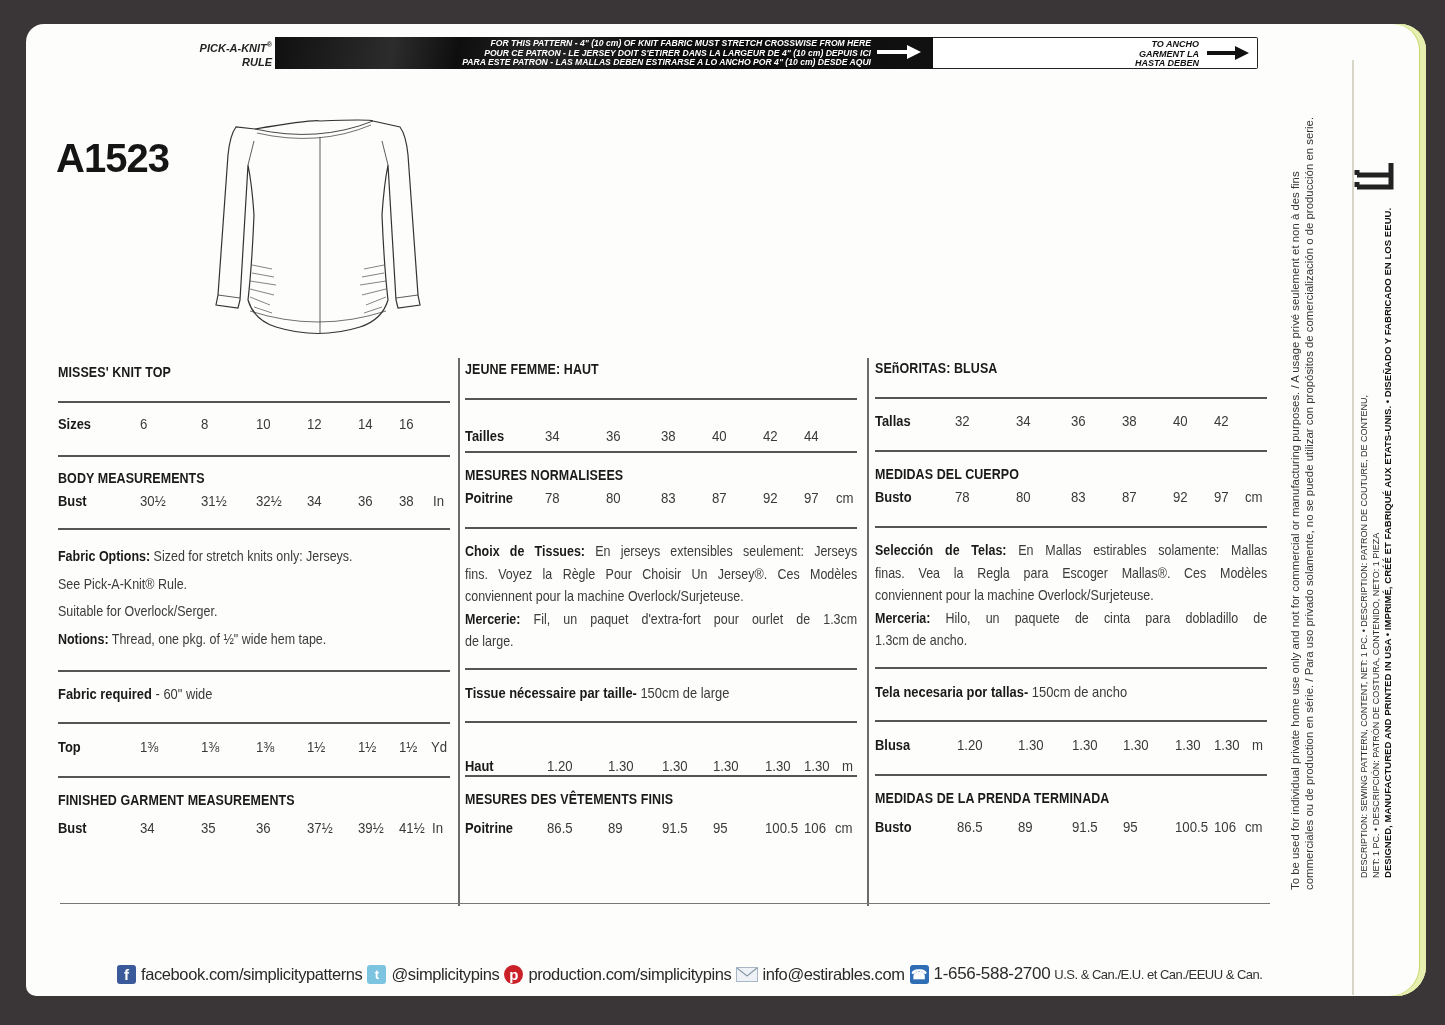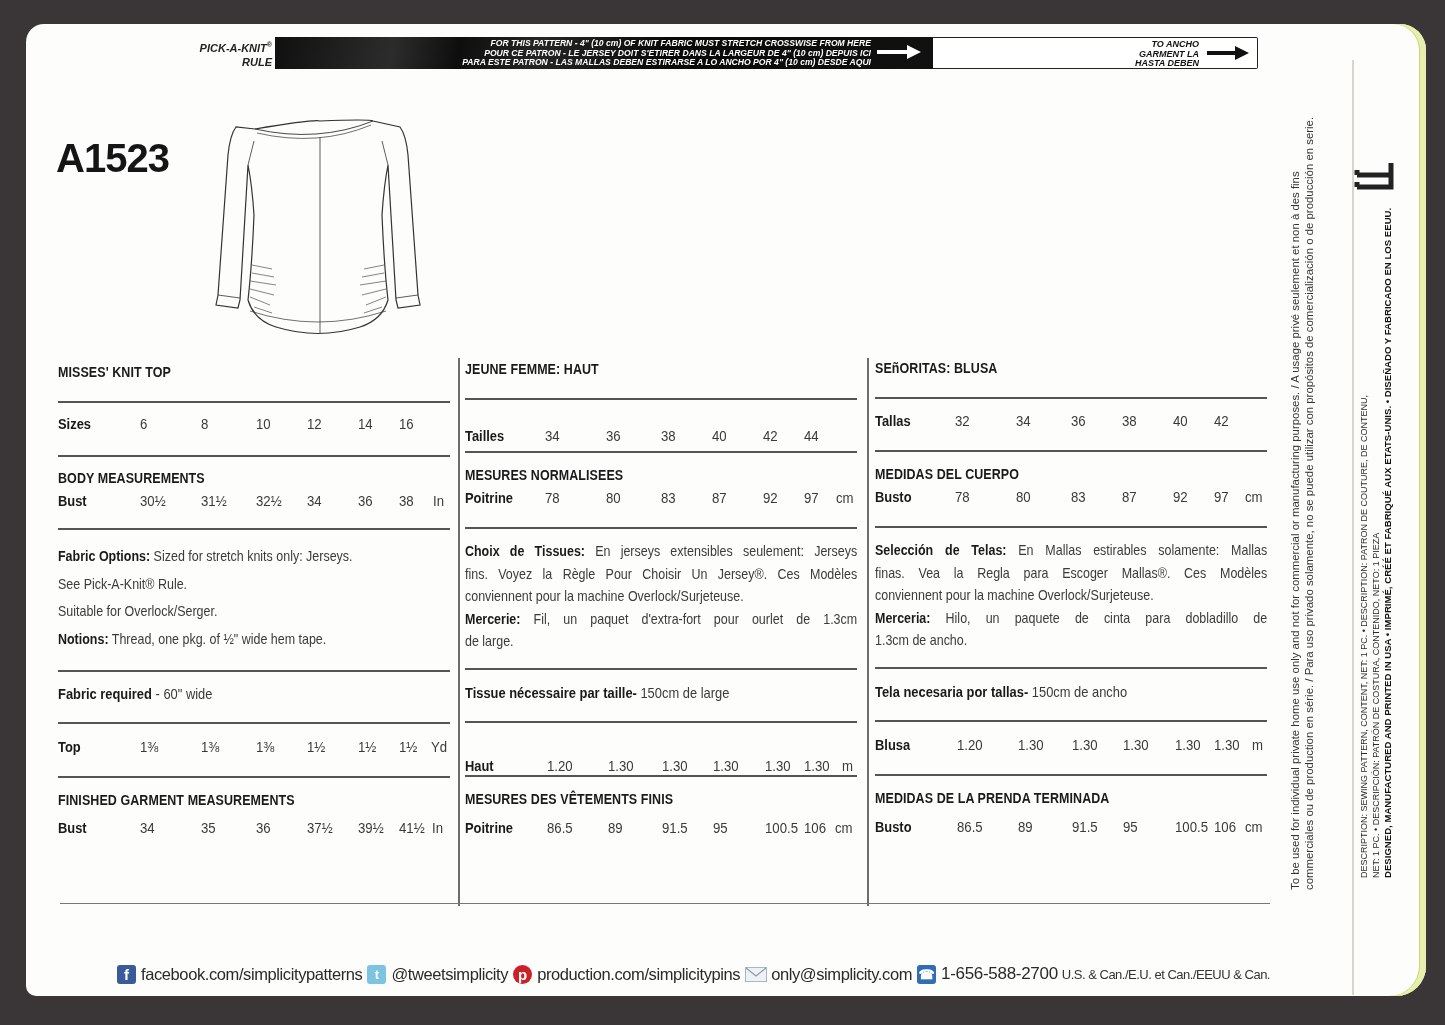--- a/index.html
+++ b/index.html
@@ -334,32 +334,32 @@
   </div>
 </div>
 
 <div class="footer">
   <span class="item">
     <span class="ico" style="background:#3b5a9a;">f</span>
     <span class="txt">facebook.com/simplicitypatterns</span>
   </span>
   <span class="item">
     <span class="ico" style="background:#7cc4e0;font-size:13px;">t</span>
-    <span class="txt">@tweetsimplicity</span>
+    <span class="txt">@simplicitypins</span>
   </span>
   <span class="item">
     <span class="ico" style="background:#cb2027;border-radius:50%;">p</span>
     <span class="txt">production.com/simplicitypins</span>
   </span>
   <span class="item">
     <svg width="22" height="15" viewBox="0 0 22 15" style="margin-right:4px;">
       <rect x="0.5" y="0.5" width="21" height="14" fill="#eef2f6" stroke="#a9b6c4"></rect>
       <polyline points="1,1 11,9 21,1" fill="none" stroke="#8a9aab" stroke-width="1.2"></polyline>
     </svg>
-    <span class="txt">only@simplicity.com</span>
+    <span class="txt">info@estirables.com</span>
   </span>
   <span class="item">
     <span class="ico" style="background:#2f6db5;font-size:13px;">☎</span>
     <span class="phone">1-656-588-2700</span>
     <span class="small">U.S. &amp; Can./E.U. et Can./EEUU &amp; Can.</span>
   </span>
 </div>
 
 <div class="rot rot-legal">
   <div>To be used for individual private home use only and not for commercial or manufacturing purposes. / A usage privé seulement et non à des fins</div>

